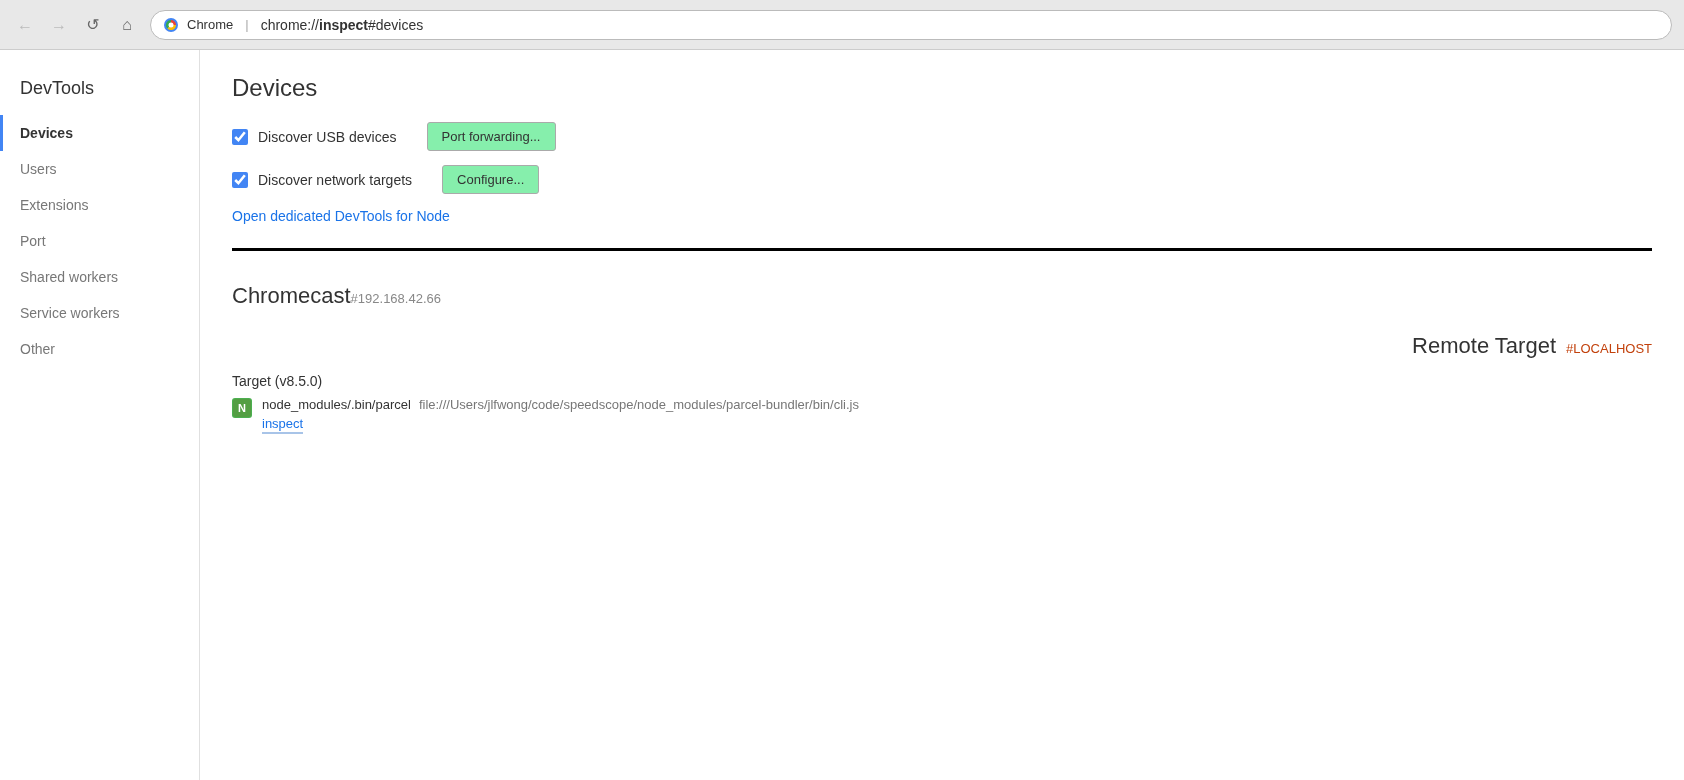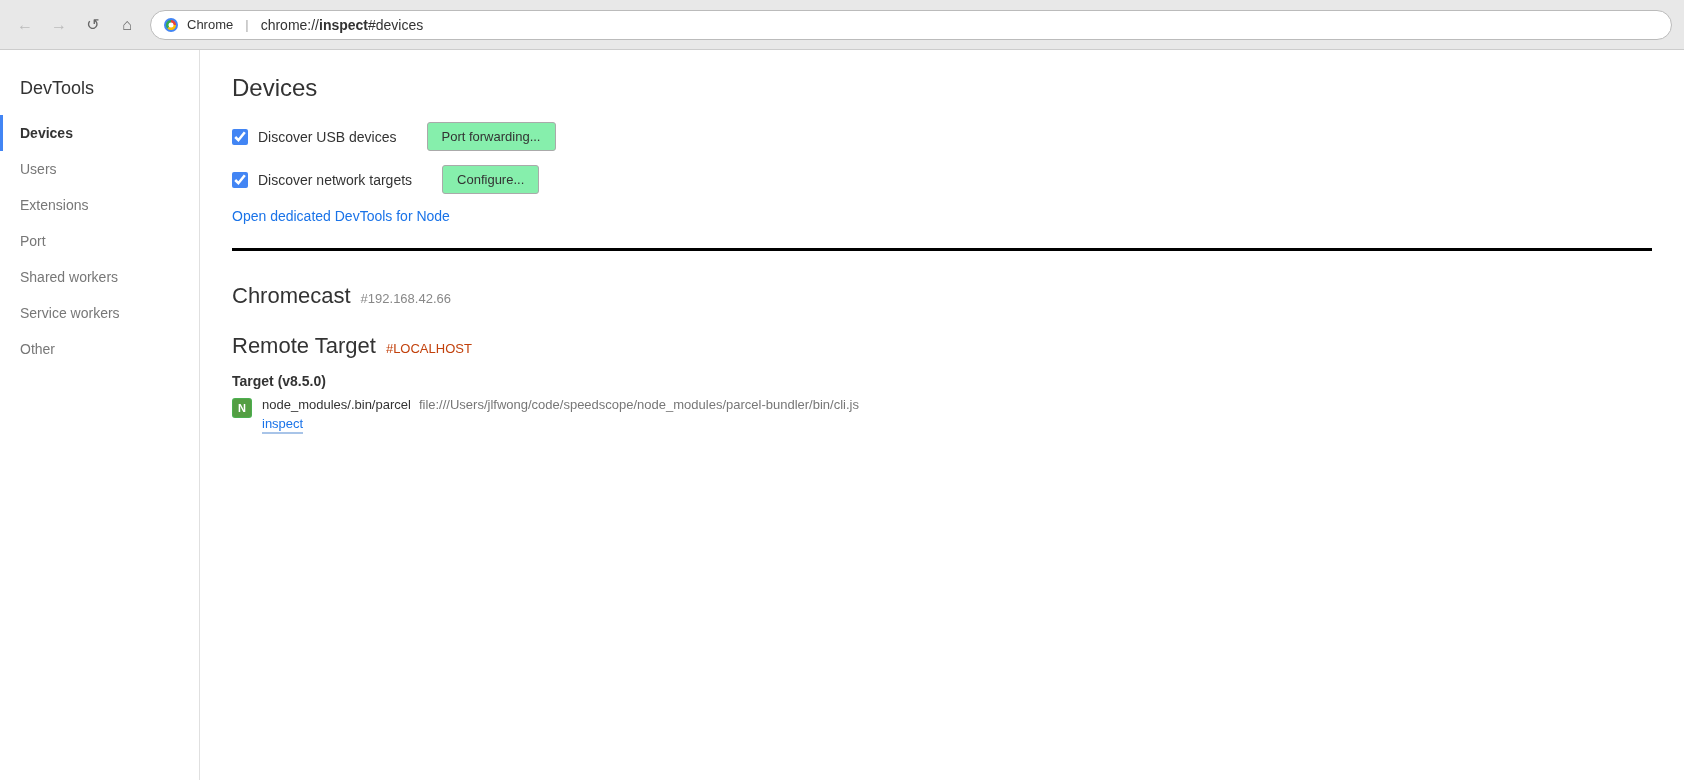--- a/index.html
+++ b/index.html
@@ -179,21 +179,20 @@
     .device-section {
       margin-bottom: 24px;
     }
 
     .device-section-title {
       font-size: 22px;
       font-weight: 400;
       color: #333;
       display: flex;
       align-items: baseline;
-      gap: 10px;
       margin-bottom: 16px;
       padding-top: 8px;
     }
 
     .device-section-subtitle {
       font-size: 13px;
       color: #888;
       font-weight: 400;
     }
 
@@ -202,30 +201,31 @@
     }
 
     .remote-target-title {
       font-size: 22px;
       font-weight: 400;
       color: #333;
       display: flex;
       align-items: baseline;
       gap: 10px;
       margin-bottom: 14px;
+      justify-content: flex-end;
     }
 
     .target-item {
       margin-left: 0;
       margin-bottom: 16px;
     }
 
     .target-name {
       font-size: 14px;
-      font-weight: 700;
+      font-weight: 400;
       color: #333;
       margin-bottom: 8px;
     }
 
     .target-row {
       display: flex;
       align-items: flex-start;
       gap: 10px;
       margin-bottom: 4px;
     }

